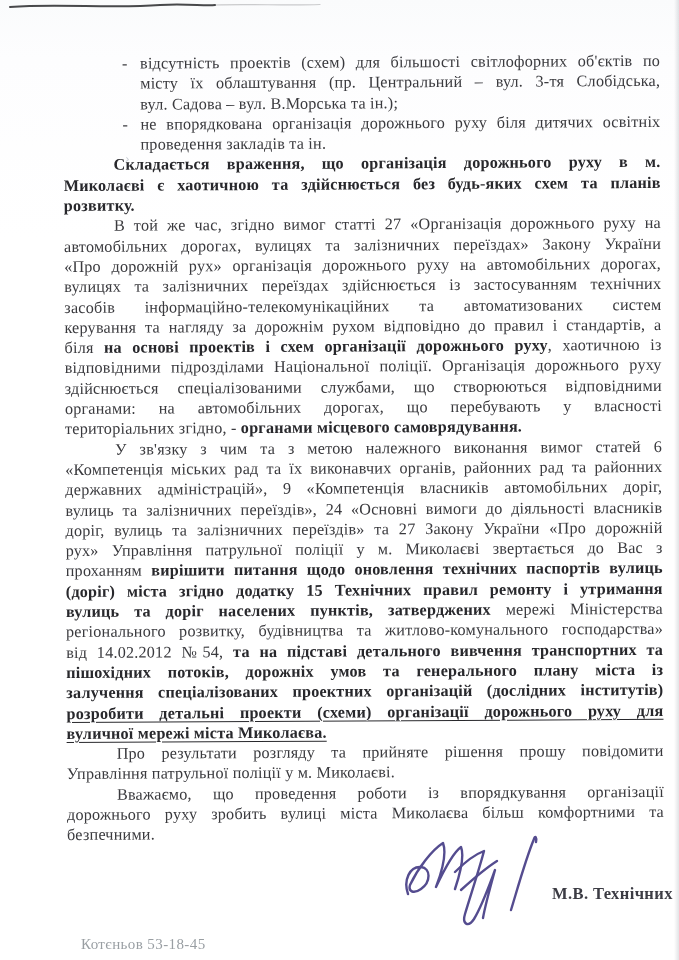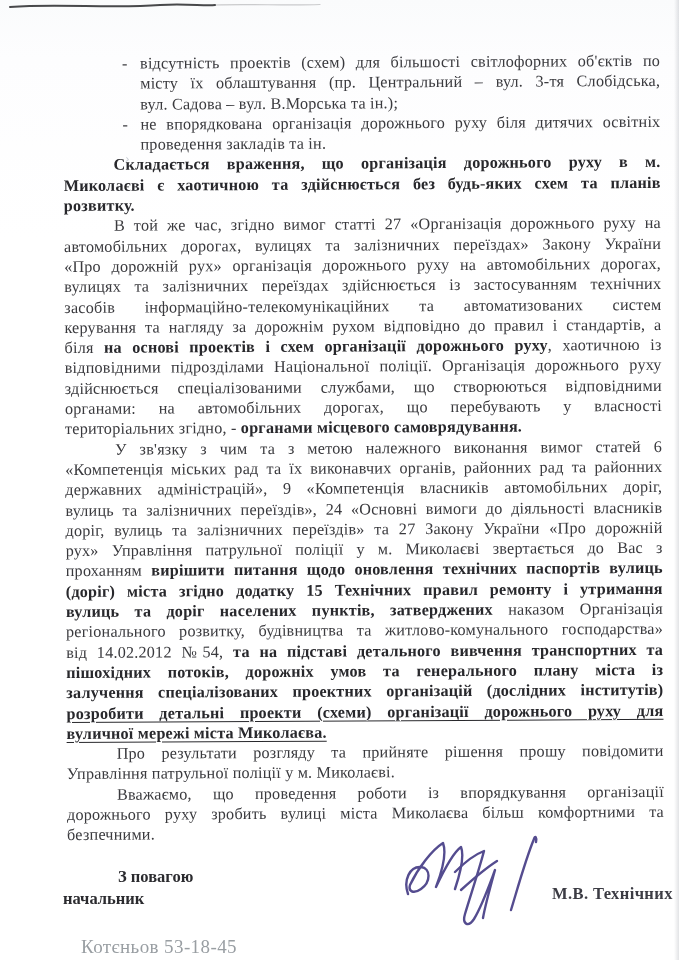--- a/index.html
+++ b/index.html
@@ -27,21 +27,21 @@
   .line.left{text-align:left;text-align-last:left;}
   .line.fi{text-indent:50px;}
   .b{font-weight:bold;color:#28282c;}
   .u{text-decoration:underline;text-underline-offset:3px;text-decoration-thickness:1.4px;}
   .closing{position:absolute;left:63px;top:866px;width:230px;
     font-weight:bold;color:#2b2b2f;font-size:16.5px;line-height:22px;}
   .closing .salut{margin-left:55px;}
   .signature-wrap{position:absolute;left:398px;top:830px;width:155px;height:108px;}
   .signer-name{position:absolute;left:552px;top:884px;font-weight:bold;
     color:#3c3c44;font-size:16.5px;letter-spacing:.4px;}
-  .footer-exec{position:absolute;left:81px;top:936px;font-size:19px;
+  .footer-exec{position:absolute;left:81px;top:936px;font-size:15px;
     color:#8e9499;letter-spacing:.4px;opacity:.9;}
 </style>
 </head>
 <body>
 
 <div class="page">
 
   <svg class="artifact-top" viewBox="0 0 420 14" xmlns="http://www.w3.org/2000/svg" aria-hidden="true">
     <path d="M10 7 C 60 3, 110 9, 160 5 C 185 3.5, 205 6, 215 5" fill="none" stroke="#1c1c1e" stroke-width="2" stroke-linecap="round" opacity="0.8"></path>
     <path d="M215 5 C 250 3.5, 285 6, 320 4.5" fill="none" stroke="#3a3a3e" stroke-width="1.2" stroke-linecap="round" opacity="0.25"></path>
@@ -81,43 +81,39 @@
       </div>
       <div class="block para">
         <div class="line just fi"><span>У зв'язку з чим та з метою належного виконання вимог статей 6</span></div>
         <div class="line just"><span>«Компетенція міських рад та їх виконавчих органів, районних рад та районних</span></div>
         <div class="line just"><span>державних адміністрацій», 9 «Компетенція власників автомобільних доріг,</span></div>
         <div class="line just"><span>вулиць та залізничних переїздів», 24 «Основні вимоги до діяльності власників</span></div>
         <div class="line just"><span>доріг, вулиць та залізничних переїздів» та 27 Закону України «Про дорожній</span></div>
         <div class="line just"><span>рух» Управління патрульної поліції у м. Миколаєві звертається до Вас з</span></div>
         <div class="line just"><span>проханням </span><span class="b">вирішити питання щодо оновлення технічних паспортів вулиць</span></div>
         <div class="line just"><span class="b">(доріг) міста згідно додатку 15 Технічних правил ремонту і утримання</span></div>
-        <div class="line just"><span class="b">вулиць та доріг населених пунктів, затверджених</span><span> наказом Організація</span></div>
+        <div class="line just"><span class="b">вулиць та доріг населених пунктів, затверджених</span><span> мережі Міністерства</span></div>
         <div class="line just"><span>регіонального розвитку, будівництва та житлово-комунального господарства»</span></div>
         <div class="line just"><span>від 14.02.2012 №54, </span><span class="b">та на підставі детального вивчення транспортних та</span></div>
         <div class="line just"><span class="b">пішохідних потоків, дорожніх умов та генерального плану міста із</span></div>
         <div class="line just"><span class="b">залучення спеціалізованих проектних організацій (дослідних інститутів)</span></div>
         <div class="line just"><span class="b u">розробити детальні проекти (схеми) організації дорожнього руху для</span></div>
         <div class="line left"><span class="b u">вуличної мережі міста Миколаєва.</span></div>
       </div>
       <div class="block para">
         <div class="line just fi"><span>Про результати розгляду та прийняте рішення прошу повідомити</span></div>
         <div class="line left"><span>Управління патрульної поліції у м. Миколаєві.</span></div>
       </div>
       <div class="block para">
         <div class="line just fi"><span>Вважаємо, що проведення роботи із впорядкування організації</span></div>
         <div class="line just"><span>дорожнього руху зробить вулиці міста Миколаєва більш комфортними та</span></div>
         <div class="line left"><span>безпечними.</span></div>
       </div>
     </div>
 
-  <div class="closing">
-    <div class="salut">З повагою</div>
-    <div>начальник</div>
-  </div>
 
   <svg class="signature-wrap" viewBox="0 0 155 108" xmlns="http://www.w3.org/2000/svg" aria-hidden="true">
     <g fill="none" stroke-width="2.4" stroke-linecap="round" stroke-linejoin="round" opacity="0.92" stroke="#463d86">
       <path d="M10 64 C 5 50, 12 36, 23 37 C 33 38, 33 52, 23 59 C 16 64, 10 62, 12 55
                C 20 38, 34 20, 45 13 C 49 24, 43 44, 38 57
                C 46 40, 56 22, 63 17 C 67 27, 61 47, 57 59"></path>
       <path d="M57 42 C 66 33, 78 24, 86 21 C 81 40, 73 64, 67 84
                C 64 94, 70 98, 76 89 C 84 76, 91 56, 97 40
                C 92 58, 87 76, 85 88"></path>
       <path d="M63 60 C 74 50, 88 38, 99 31"></path>

